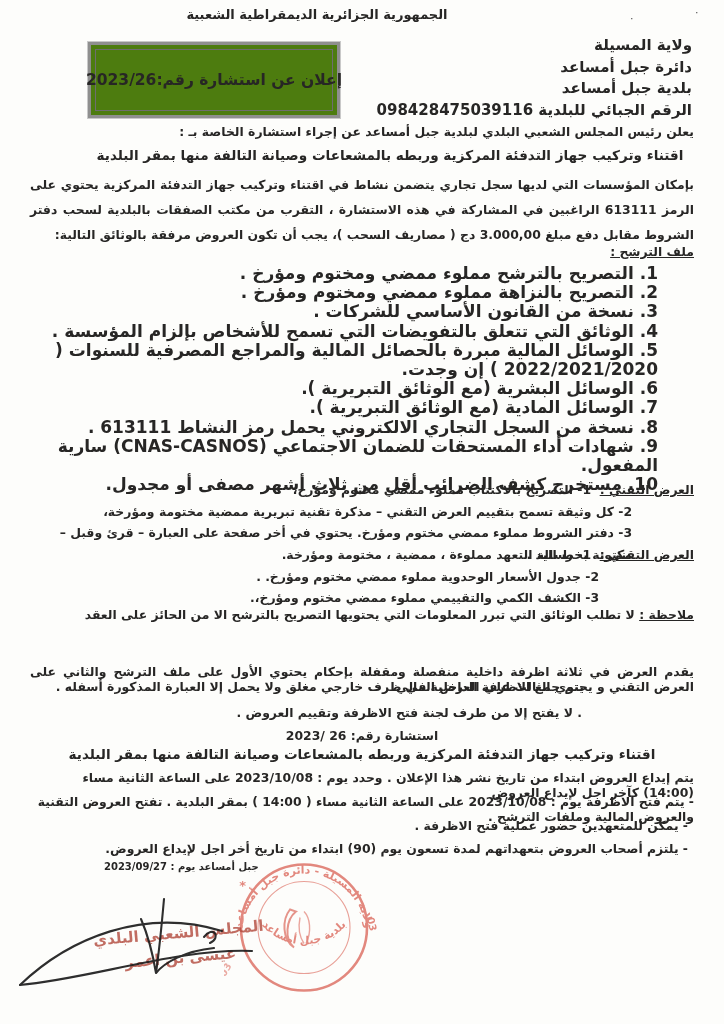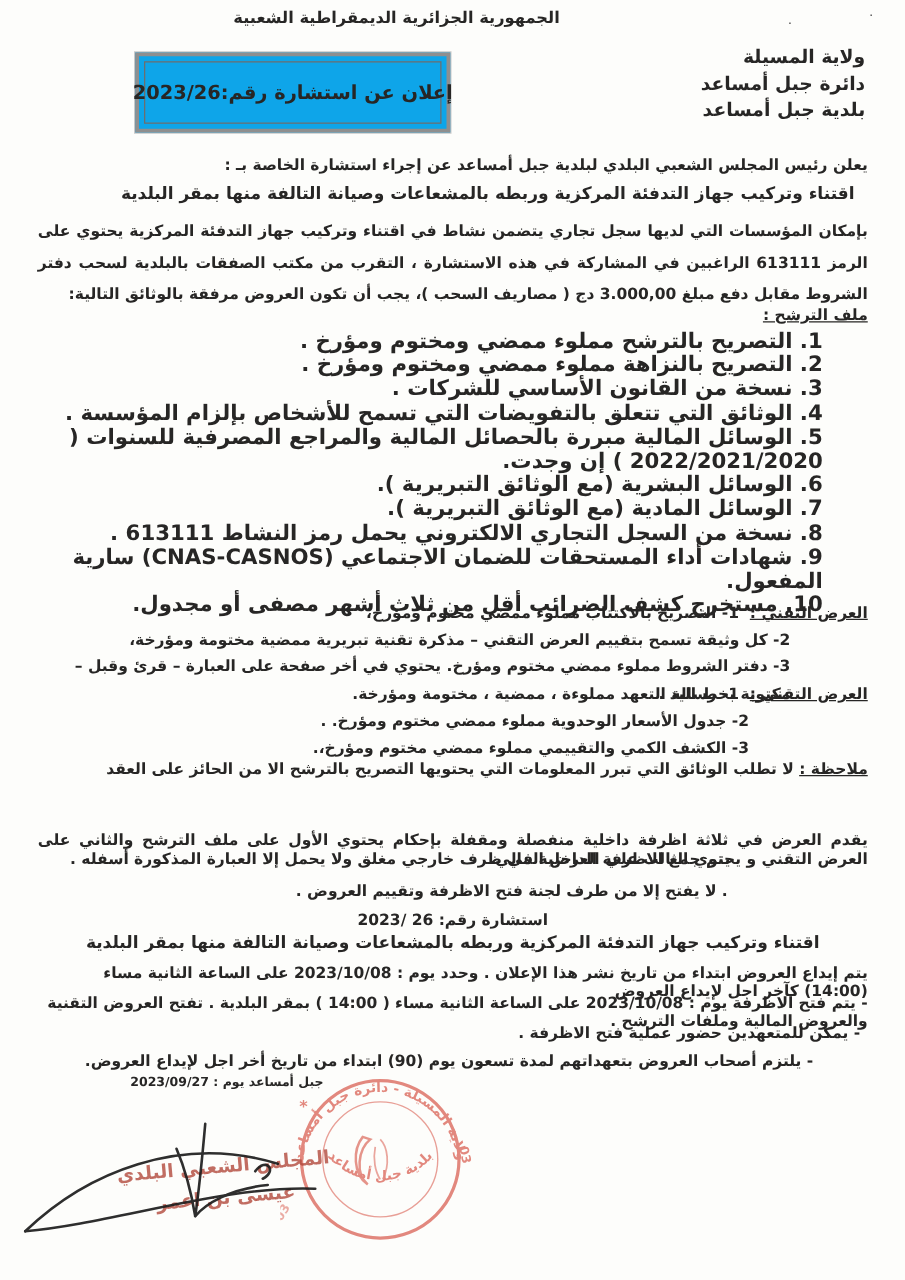--- a/index.html
+++ b/index.html
@@ -25,25 +25,25 @@
   }
   .header-right {
     top:35px; right:32px;
     text-align:right;
     font-size:15px; font-weight:bold;
     line-height:21.5px;
   }
   .fiscal-number { direction:ltr; unicode-bidi:embed; letter-spacing:.5px; }
 
   .title-box {
-    top:42px; left:108px;
-    width:252px; height:64px;
+    top:42px; left:88px;
+    width:252px; height:76px;
     border:3px solid #8f8f8f;
     padding:4px;
-    background:#0ea5e9;
+    background:#4d7c0f;
     box-shadow:0 0 0 1px #c9c9c9;
   }
   .title-box-inner {
     width:100%; height:100%;
     border:1.5px solid #6e6e6e;
     display:flex; align-items:center; justify-content:center;
     font-size:15.5px; font-weight:bold;
     white-space:nowrap;
   }
 
@@ -69,21 +69,21 @@
   .env-1 { top:631px; text-align:justify; text-align-last:right; font-weight:bold;margin-top:33px; }
   .env-2 { top:655px; text-align:right; padding-right:50px;  font-weight:bold; }
   .env-3 { top:679px; text-align:right; padding-right:110px; font-weight:bold; }
   .closed-line { top:705px; text-align:right; padding-right:112px; font-weight:bold; }
 
   .ref-no    { top:728px; text-align:center; font-weight:bold; }
   .subject-2 { top:746px; text-align:center; font-weight:bold; font-size:13.6px; }
   .deposit   { top:770px; text-align:right; font-weight:bold; }
   .bullet-1  { top:794px; text-align:right; font-weight:bold; }
   .bullet-2  { top:818px; text-align:right; padding-right:6px; font-weight:bold; }
-  .bullet-3  { top:841px; text-align:center; padding-right:6px; font-weight:bold; }
+  .bullet-3  { top:841px; text-align:right; padding-right:6px; font-weight:bold; }
 
   
   .place-date { top:861px; left:104px; font-size:10px; font-weight:bold; white-space:nowrap; }
   .president  { top:883px; left:84px;  font-size:14.2px; font-weight:bold; white-space:nowrap; }
 
   .stamp-svg { top:845px; left:224px; width:160px; height:165px; opacity:.82; }
   .sign-svg  { top:893px; left:14px;  width:250px; height:105px; z-index:3; }
   .name-stamp {
     top:921px; left:92px; width:175px;
     color:rgba(178,72,60,.8);
@@ -105,20 +105,24 @@
 
   <span class="scan-dot dot-a">·</span>
   <span class="scan-dot dot-b">·</span>
 
   <div class="abs republic">الجمهورية الجزائرية الديمقراطية الشعبية</div>
 
   <div class="abs header-right">
     <div>ولاية المسيلة</div>
     <div>دائرة جبل أمساعد</div>
     <div>بلدية جبل أمساعد</div>
+    <div>
+      <span>الرقم الجبائي للبلدية</span>
+      <span class="fiscal-number">098428475039116</span>
+    </div>
   </div>
 
   <div class="abs title-box">
     <div class="title-box-inner">إعلان عن استشارة  رقم:2023/26</div>
   </div>
 
   <div class="line announce">يعلن رئيس المجلس الشعبي البلدي لبلدية جبل أمساعد عن إجراء استشارة الخاصة  بـ :</div>
 
   <div class="line subject-1">اقتناء وتركيب جهاز التدفئة المركزية وربطه بالمشعاعات وصيانة التالفة منها بمقر البلدية</div>
 

